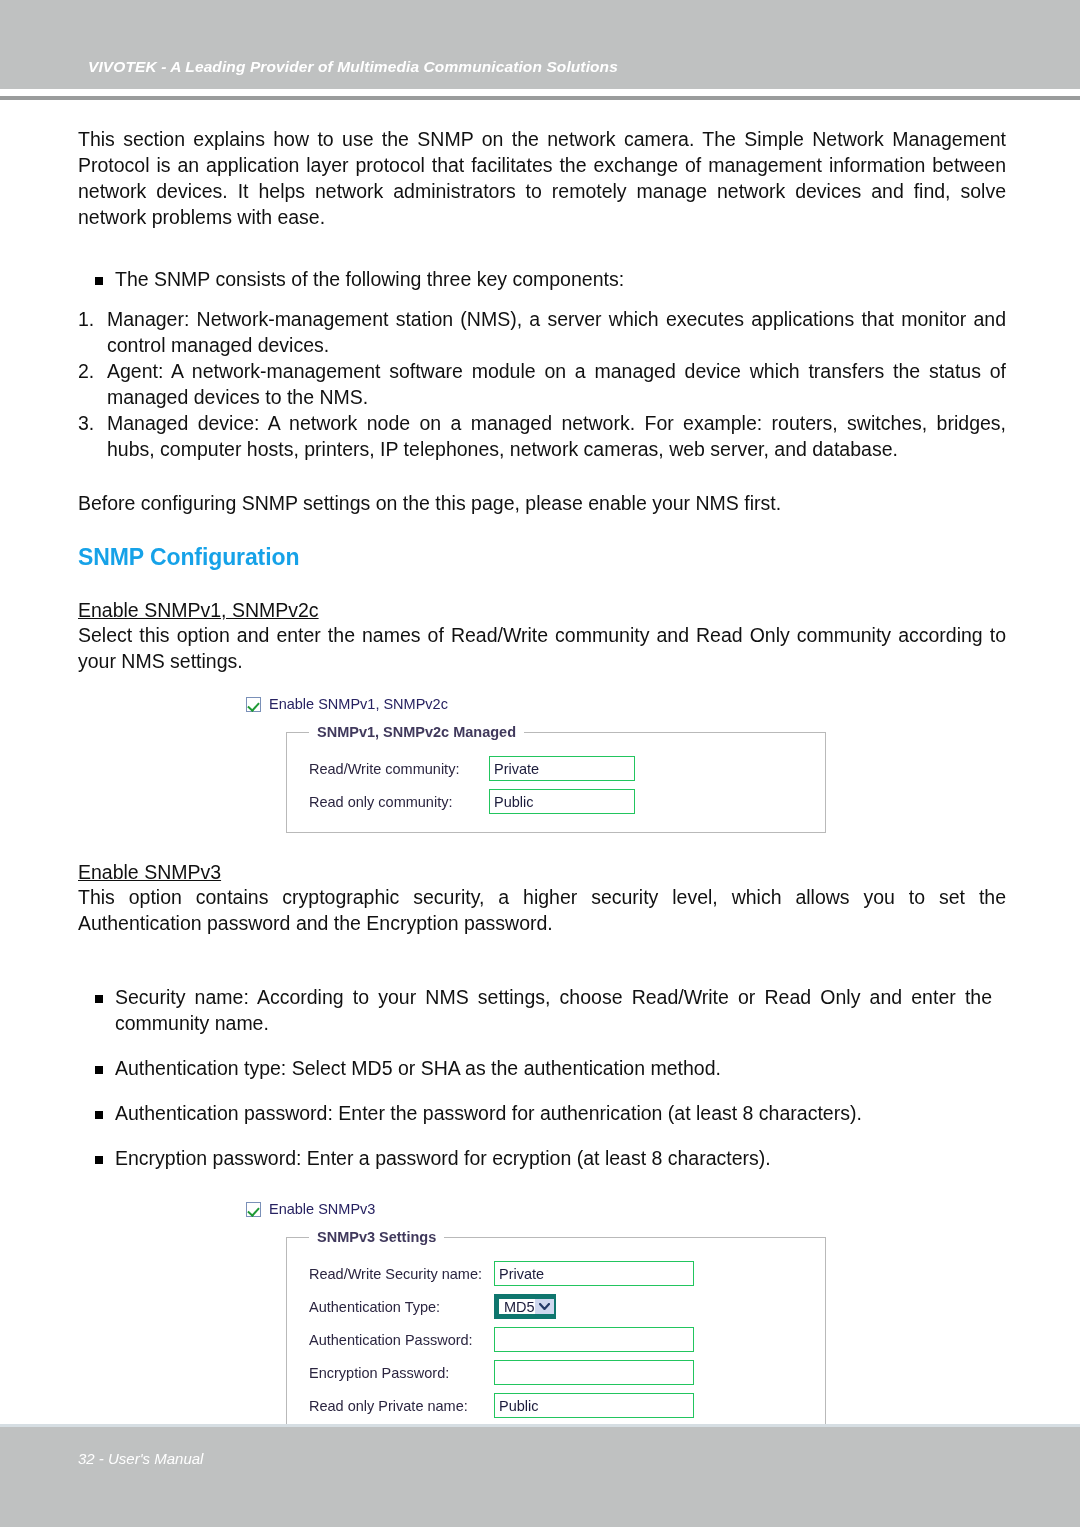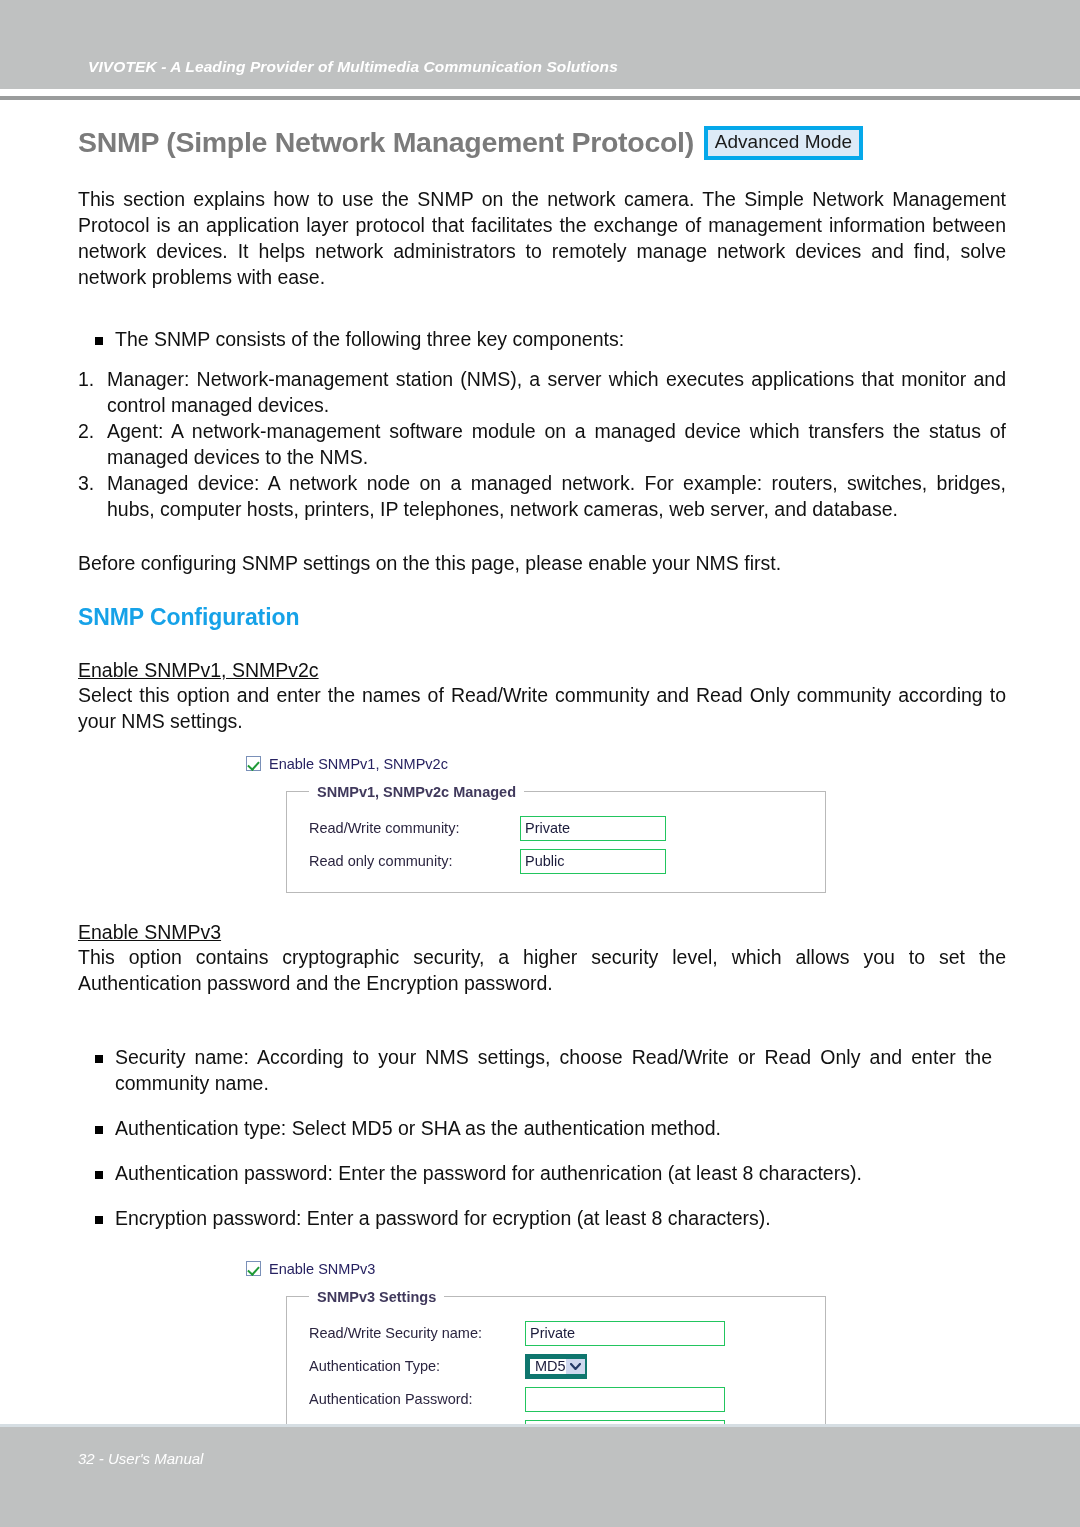--- a/index.html
+++ b/index.html
@@ -199,21 +199,20 @@
     font-size: 14.5px;
     font-weight: bold;
     color: #40395c;
     white-space: nowrap;
   }
   .form-row {
     display: flex;
     align-items: center;
     margin: 0 0 8px 0;
     padding-left: 22px;
-    gap: 31px;
   }
   .form-row:last-child { margin-bottom: 0; }
   .form-label {
     font-size: 14.5px;
     color: #2b2540;
     white-space: nowrap;
   }
   .lbl-w-a { width: 180px; }
   .lbl-w-b { width: 185px; }
 
@@ -287,24 +286,20 @@
 </head>
 <body>
 
 <div class="page-header-band">
   <div class="header-title">VIVOTEK - A Leading Provider of Multimedia Communication Solutions</div>
 </div>
 <div class="header-rule"></div>
 
 <div class="content">
 
-  <div class="doc-title-row">
-    <span class="doc-title">SNMP (Simple Network Management Protocol)</span>
-    <span class="mode-badge">Advanced Mode</span>
-  </div>
 
   <p class="para">This section explains how to use the SNMP on the network camera. The Simple Network Management Protocol is an application layer protocol that facilitates the exchange of management information between network devices. It helps network administrators to remotely manage network devices and find, solve network problems with ease.</p>
 
   <div class="gap-22"></div>
 
   <ul class="sq">
     <li>The SNMP consists of the following three key components:</li>
   </ul>
 
   <ol class="num">

